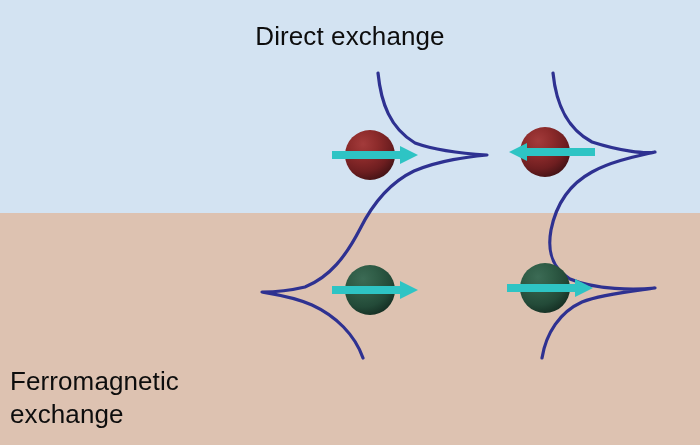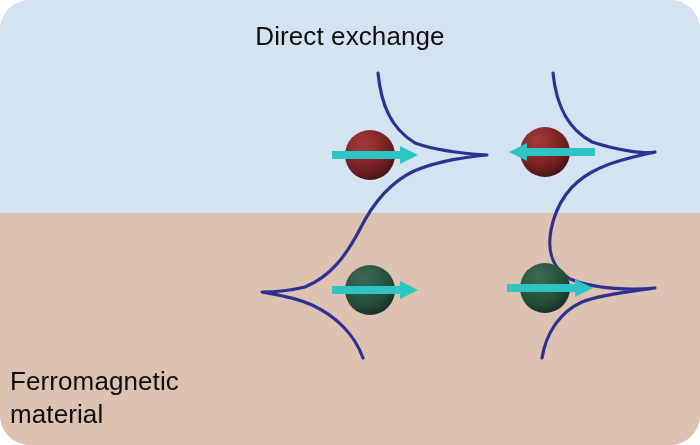--- a/index.html
+++ b/index.html
@@ -10,21 +10,20 @@
   }
   body {
     font-family: "Liberation Sans", sans-serif;
   }
   #figure {
     position: relative;
     width: 700px;
     height: 445px;
     overflow: hidden;
     background: #d3e3f2;
-    border-radius: 30px;
   }
   .layer {
     position: absolute;
     left: 0;
     width: 700px;
   }
   #layer-top {
     top: 0;
     height: 213px;
     background: #d3e3f2;
@@ -108,21 +107,21 @@
              C 547 252, 552 268, 570 279
              C 596 290, 635 290, 655 288
              C 634 291, 602 294, 582 302
              C 560 312, 546 333, 542 358" fill="none" stroke="#2e3191" stroke-width="3.2" stroke-linecap="round" stroke-linejoin="round"></path>
   </svg>
 
   <div class="label" id="title-direct-exchange">Direct exchange</div>
 
 
   <div class="label" id="label-ferromagnetic-material">Ferromagnetic
-material</div>
+exchange</div>
 
   <div class="sphere sphere-red" id="sphere-ti-left" style="left:345px; top:130px; width:50px; height:50px;"></div>
   <svg class="spin-arrow" style="left:332px; top:144px;" width="90" height="22" viewBox="0 0 90 22">
     <path d="M 0 7 H 68 V 2 L 86 11 L 68 20 V 15 H 0 Z" fill="#2ec4c4"></path>
   </svg>
 
   <div class="sphere sphere-red" id="sphere-ti-right" style="left:520px; top:127px; width:50px; height:50px;"></div>
   <svg class="spin-arrow" style="left:505px; top:141px;" width="90" height="22" viewBox="0 0 90 22">
     <path d="M 90 7 H 22 V 2 L 4 11 L 22 20 V 15 H 90 Z" fill="#2ec4c4"></path>
   </svg>

